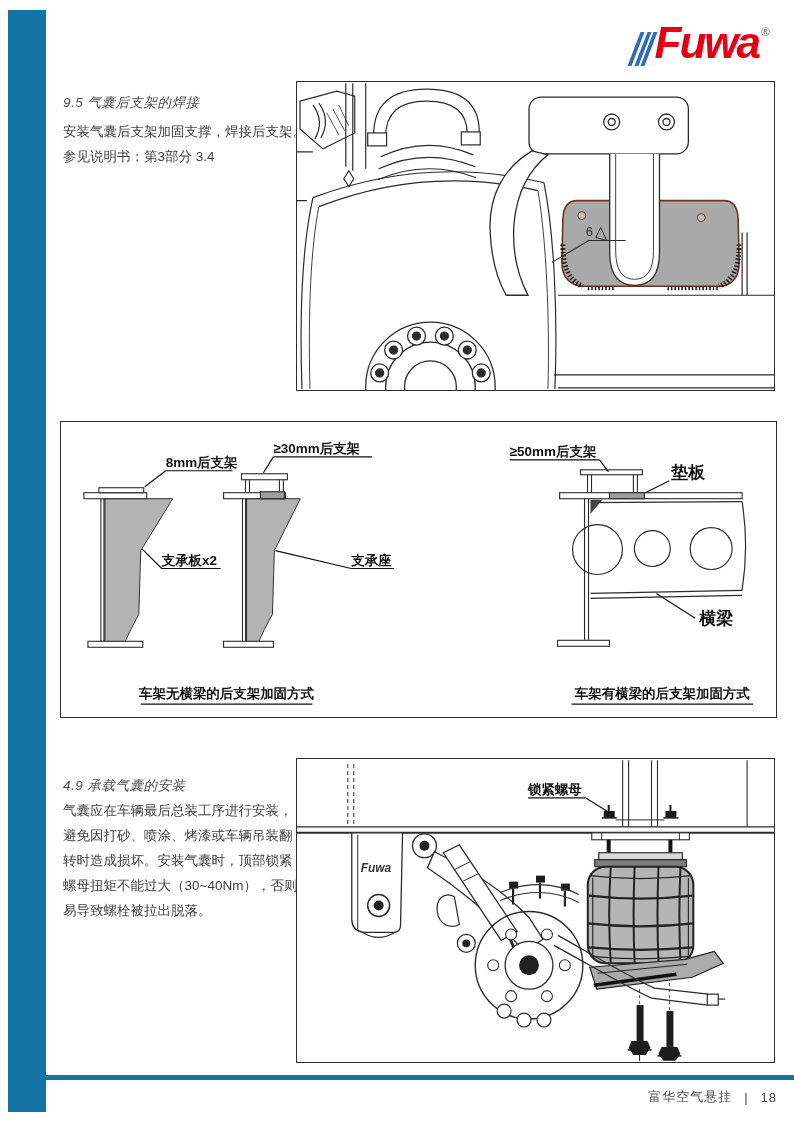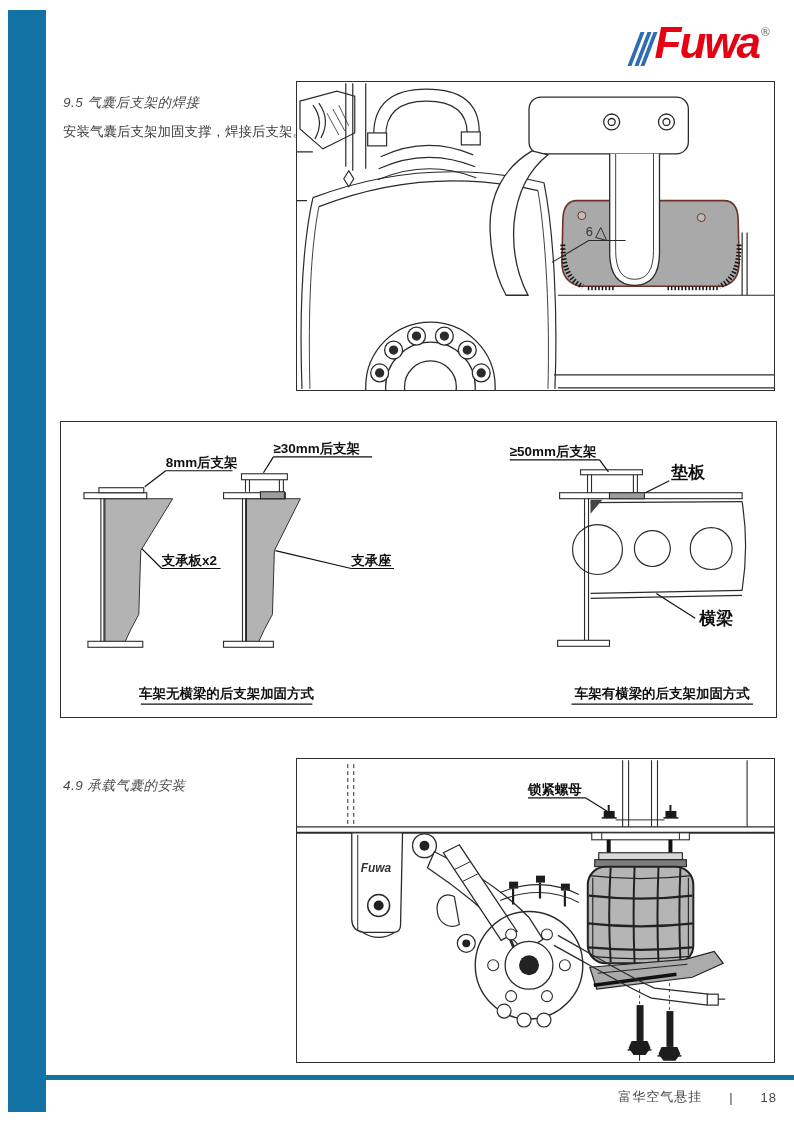--- a/index.html
+++ b/index.html
@@ -22,21 +22,21 @@
   
   .figure-box{position:absolute;border:1.6px solid #2e2e2e;background:#fff;box-sizing:border-box;}
   .fig1{left:296px;top:81px;width:479px;height:310px;}
   .fig2{left:60px;top:421px;width:717px;height:297px;}
   .fig3{left:296px;top:758px;width:479px;height:305px;}
   .figure-box svg{display:block;width:100%;height:100%;}
   svg text{font-family:"Liberation Sans","DejaVu Sans",sans-serif;}
 
   
   .footer-text{position:absolute;right:17px;top:1088px;font-size:13px;color:#474747;
-               display:flex;align-items:center;gap:27px;letter-spacing:1px;}
+               display:flex;align-items:center;gap:12px;letter-spacing:1px;}
 </style>
 </head>
 <body>
 
 <div class="page">
 
   <div class="edge-bar" style="background-color: rgb(19, 115, 164);"></div>
 
   <div class="logo">
     <span class="slashes">
@@ -44,20 +44,21 @@
         <i></i>
         <i></i>
       </span>
     <span class="logo-text">Fuwa</span>
     <span class="logo-reg">®</span>
   </div>
 
   <div class="heading" style="top:94px;">9.5 气囊后支架的焊接</div>
   <div class="para" style="top:119px;">
     <div>安装气囊后支架加固支撑，焊接后支架。</div>
+    <div>参见说明书：第3部分 3.4</div>
   </div>
 
   <div class="figure-box fig1">
     <svg viewBox="0 0 479 307">
       <g stroke="#2b2b2b" stroke-width="1.2" fill="none">
 
         <path d="M262,213 H479 M258,293 H479 M262,306 H479"></path>
         <path d="M447,150 V213 M452,150 V213"></path>
         <path d="M0,69 H16 M0,118 H10"></path>
 
@@ -183,20 +184,27 @@
       </g>
 
       <text x="166" y="276" font-size="13.5" font-weight="bold" fill="#111" text-anchor="middle">车架无横梁的后支架加固方式</text>
       <path d="M80,282 H252" stroke="#111" stroke-width="1.3" fill="none"></path>
       <text x="603" y="276" font-size="13.5" font-weight="bold" fill="#111" text-anchor="middle">车架有横梁的后支架加固方式</text>
       <path d="M512,282 H694" stroke="#111" stroke-width="1.3" fill="none"></path>
     </svg>
   </div>
 
   <div class="heading" style="top:777px;">4.9 承载气囊的安装</div>
+  <div class="para" style="top:798px;">
+    <div>气囊应在车辆最后总装工序进行安装，</div>
+    <div>避免因打砂、喷涂、烤漆或车辆吊装翻</div>
+    <div>转时造成损坏。安装气囊时，顶部锁紧</div>
+    <div>螺母扭矩不能过大（30~40Nm），否则</div>
+    <div>易导致螺栓被拉出脱落。</div>
+  </div>
 
   <div class="figure-box fig3">
     <svg viewBox="0 0 479 302">
 
       <g stroke="#2b2b2b" fill="none">
         <path d="M0,67 H479" stroke-width="1.1"></path>
         <path d="M0,73 H479" stroke-width="2"></path>
         <path d="M51,4 V67 M57,4 V67" stroke-width="1" stroke-dasharray="4,3"></path>
         <path d="M327,0 V67 M333,0 V67 M356,0 V67 M362,0 V67 M452,0 V67" stroke-width="1.1"></path>
         <path d="M320,60 H369" stroke-width="1"></path>

